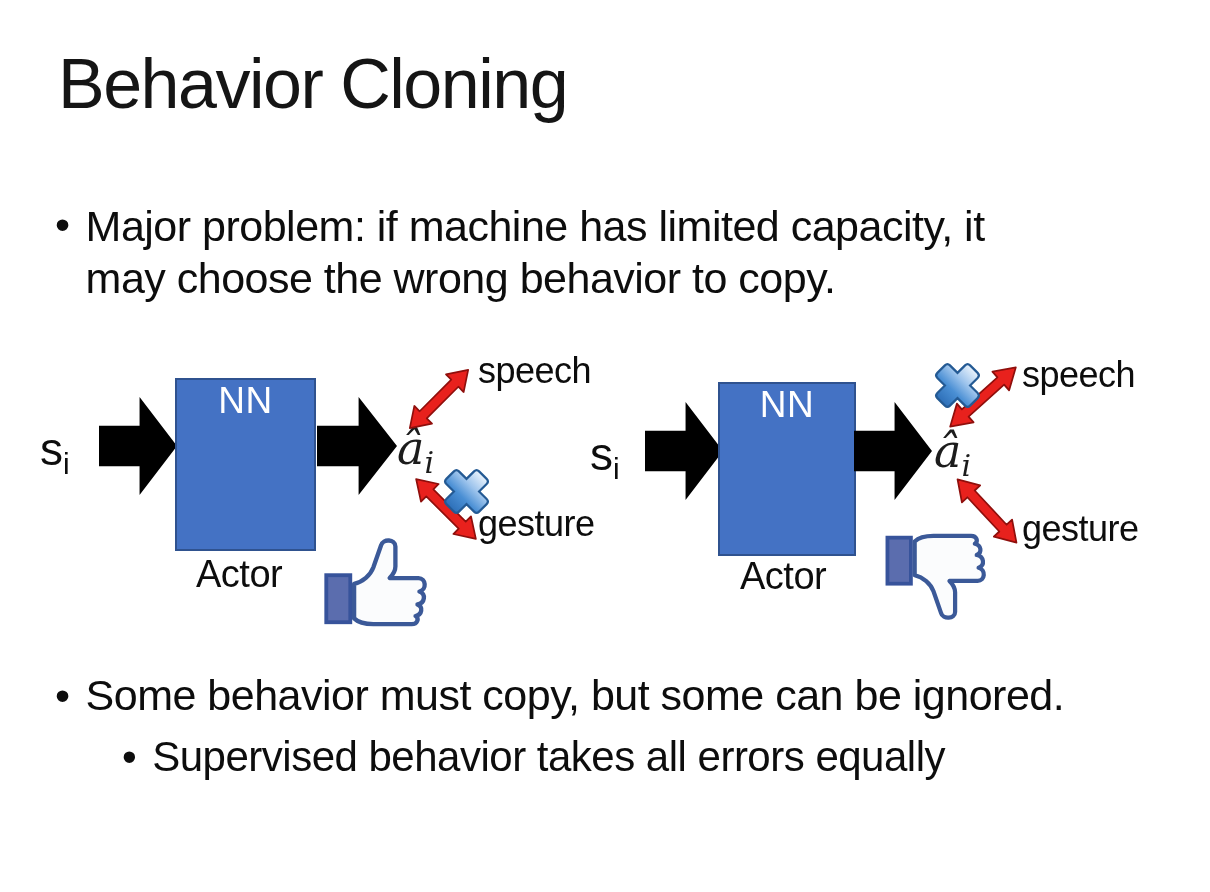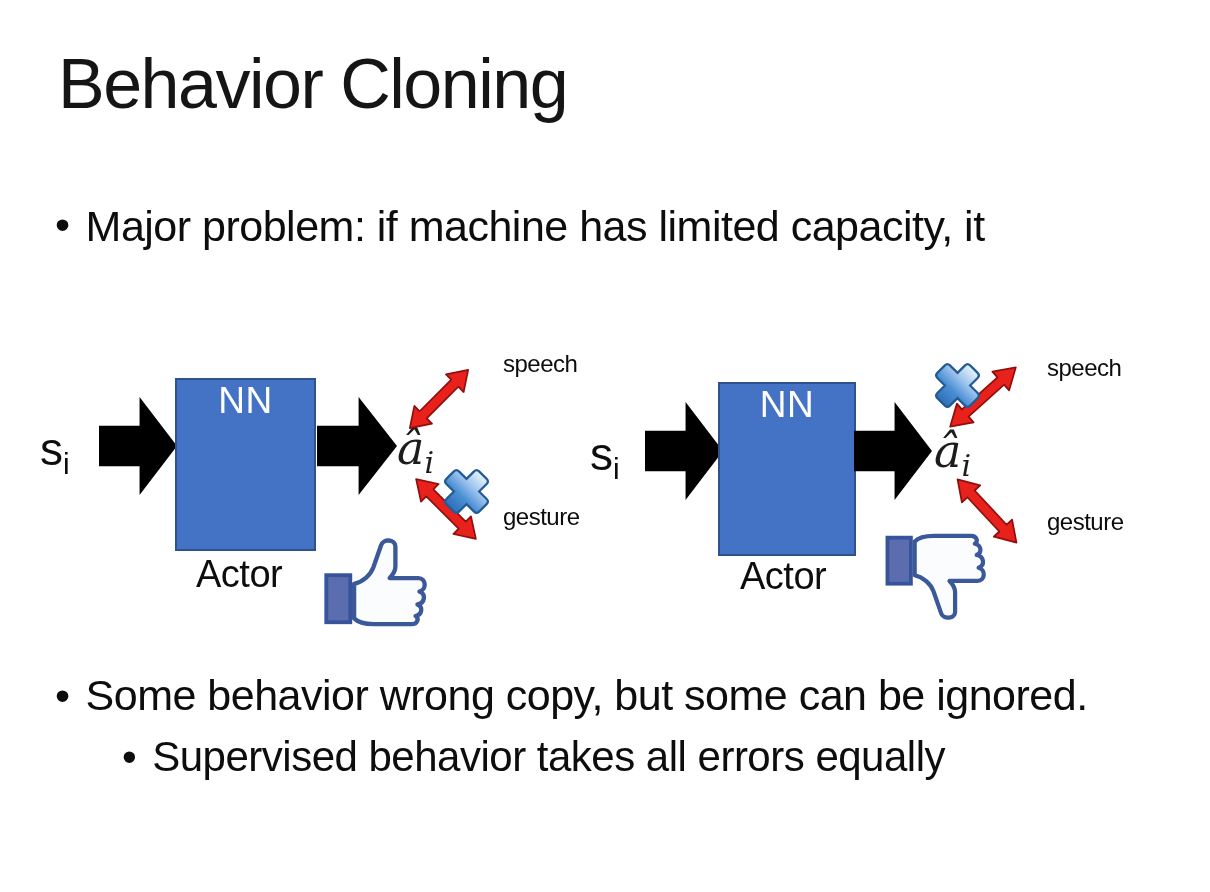--- a/index.html
+++ b/index.html
@@ -21,21 +21,21 @@
   .abs{position:absolute;}
   .nn-box{
     position:absolute;background:#4472C4;border:2px solid #2F528F;
     display:flex;align-items:flex-start;justify-content:center;
     color:#ffffff;font-size:37px;letter-spacing:0.5px;
   }
   .si{font-size:46px;white-space:nowrap;}
   .si sub{font-size:30px;vertical-align:-9px;}
   .ahat{font-family:"DejaVu Serif", serif;font-style:italic;font-size:46px;white-space:nowrap;color:#1c1c1c;}
   .ahat sub{font-size:30px;vertical-align:-9px;}
-  .lbl{font-size:24px;white-space:nowrap;letter-spacing:-0.5px;margin-left:25px;}
+  .lbl{font-size:36px;white-space:nowrap;letter-spacing:-0.5px;}
   .actor{font-size:38px;white-space:nowrap;letter-spacing:-0.5px;}
   .rot{transform-origin:center center;}
   .strip{
     position:absolute;left:30px;top:886px;width:465px;height:5px;
     background:repeating-linear-gradient(90deg,#2a2a2a 0 24px,transparent 24px 38px);
     opacity:0.85;
   }
   svg.icon{display:block;width:100%;height:100%;}
 </style>
 </head>
@@ -68,20 +68,21 @@
 </svg>
 
 <div class="slide">
 
   <div class="title">Behavior Cloning</div>
 
   <div class="bullet b1">
     <span class="dot">•</span>
     <div class="lines">
       <div>Major problem: if machine has limited capacity, it</div>
+      <div>may choose the wrong behavior to copy.</div>
     </div>
   </div>
 
   <div class="abs si" style="left:40px;top:422px;"><span>s</span><sub>i</sub></div>
 
   <div class="abs" style="left:99px;top:392px;width:78px;height:108px;">
     <svg class="icon">
         <use href="#fat-arrow"></use>
       </svg>
   </div>
@@ -169,21 +170,21 @@
   <div class="abs actor" style="left:740px;top:555px;">Actor</div>
 
   <div class="abs" style="left:882px;top:532px;width:118px;height:94px;">
     <svg class="icon" style="transform:scaleY(-1);">
         <use href="#thumb"></use>
       </svg>
   </div>
 
   <div class="bullet b2">
     <span class="dot">•</span>
-    <div>Some behavior wrong copy, but some can be ignored.</div>
+    <div>Some behavior must copy, but some can be ignored.</div>
   </div>
 
   <div class="bullet b3">
     <span class="dot">•</span>
     <div>Supervised behavior takes all errors equally</div>
   </div>
 
   <div class="strip"></div>
 
 </div>

